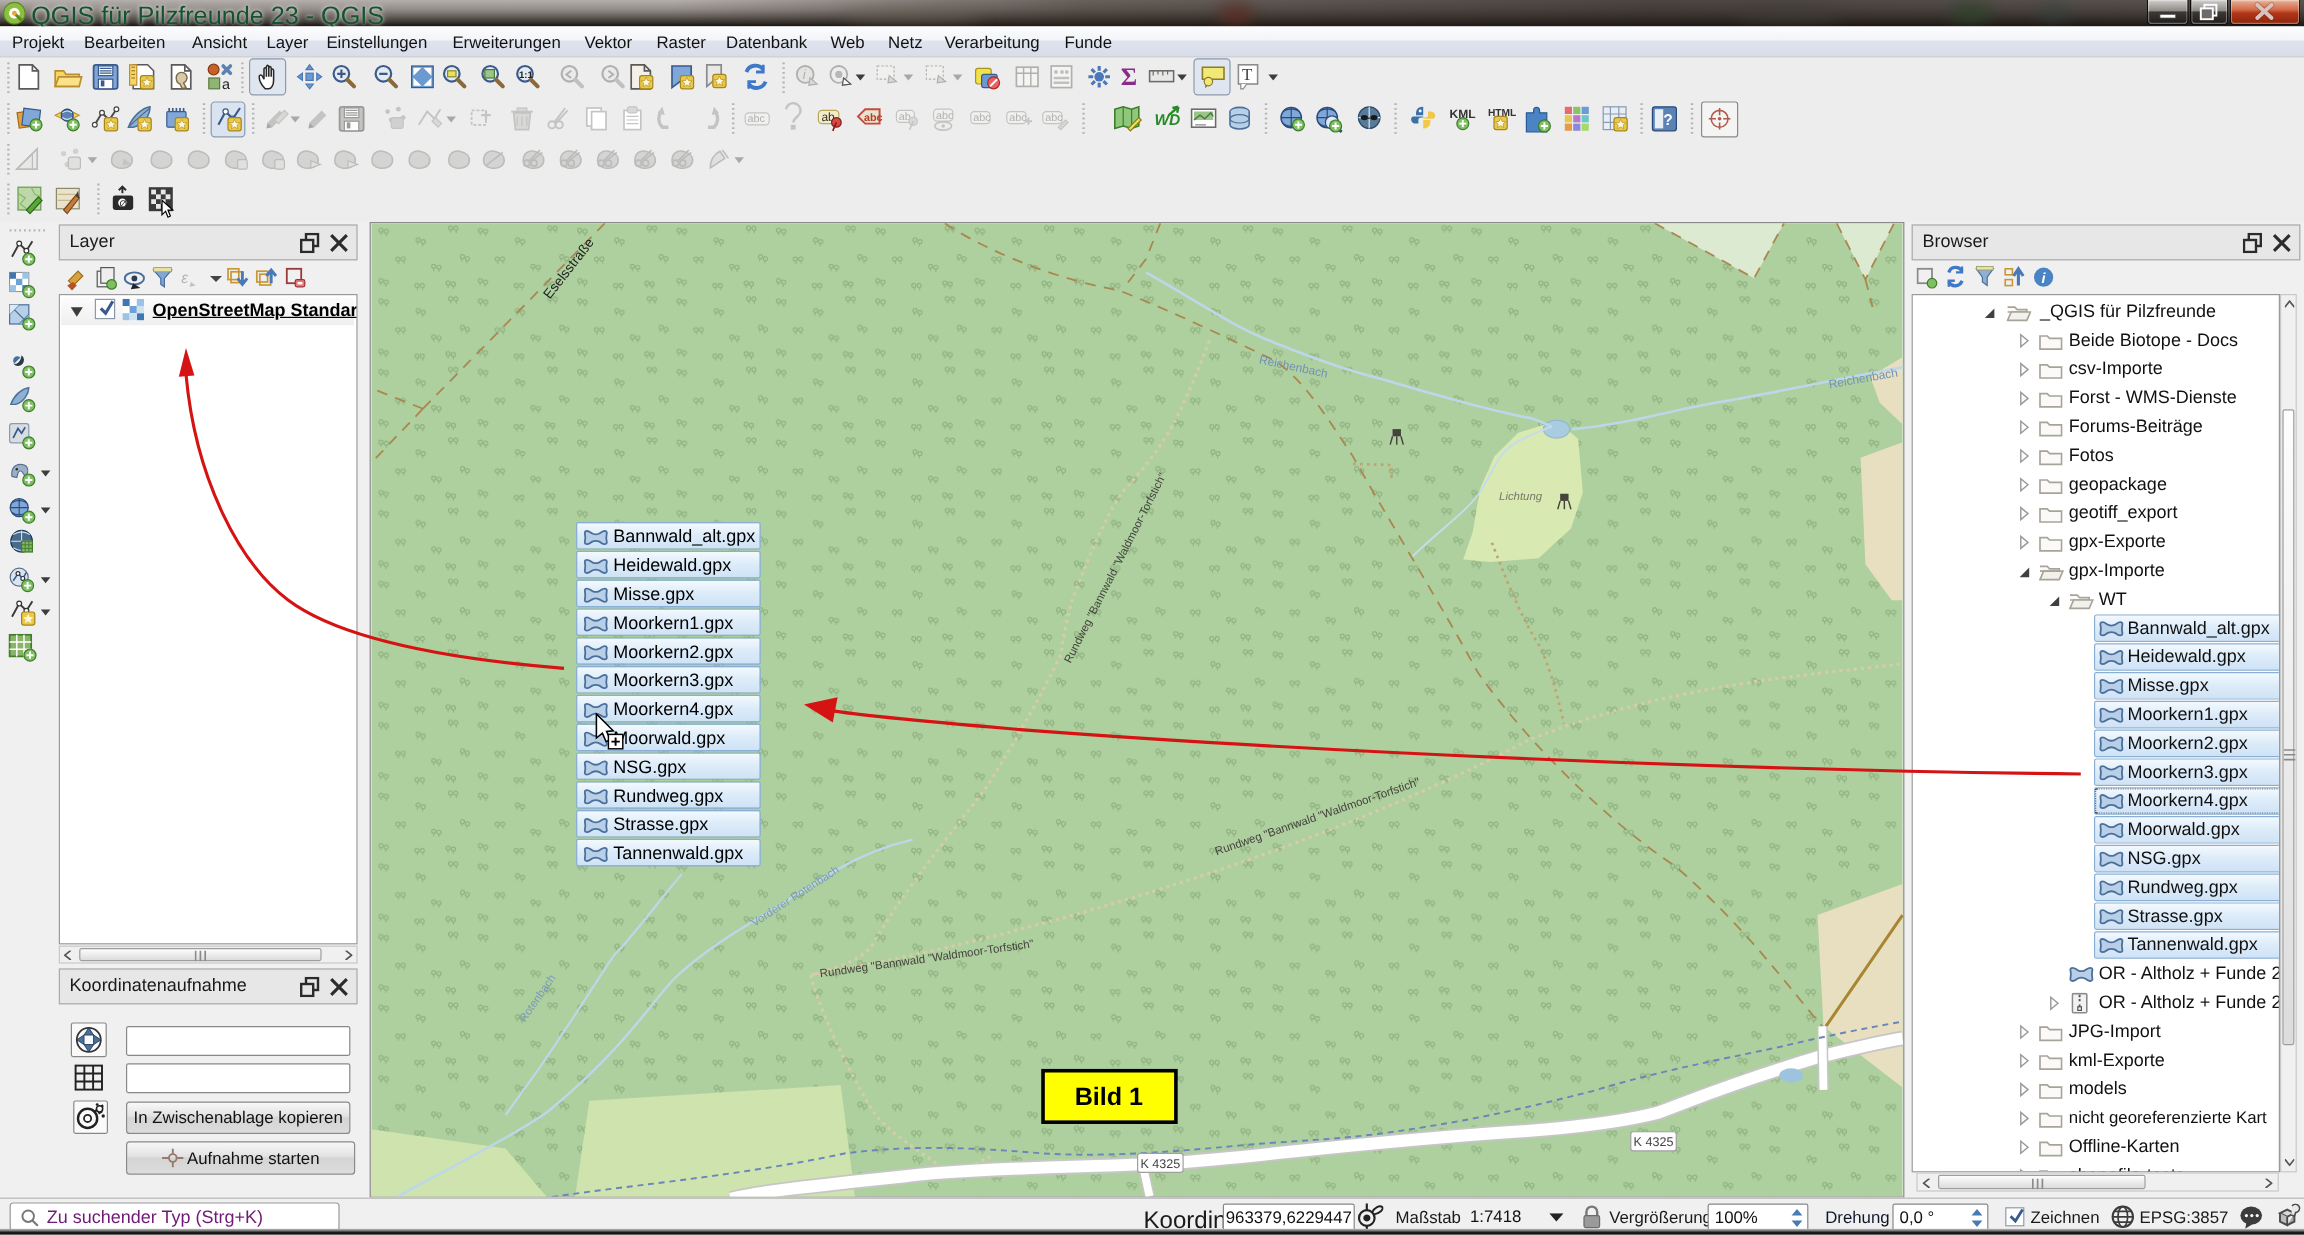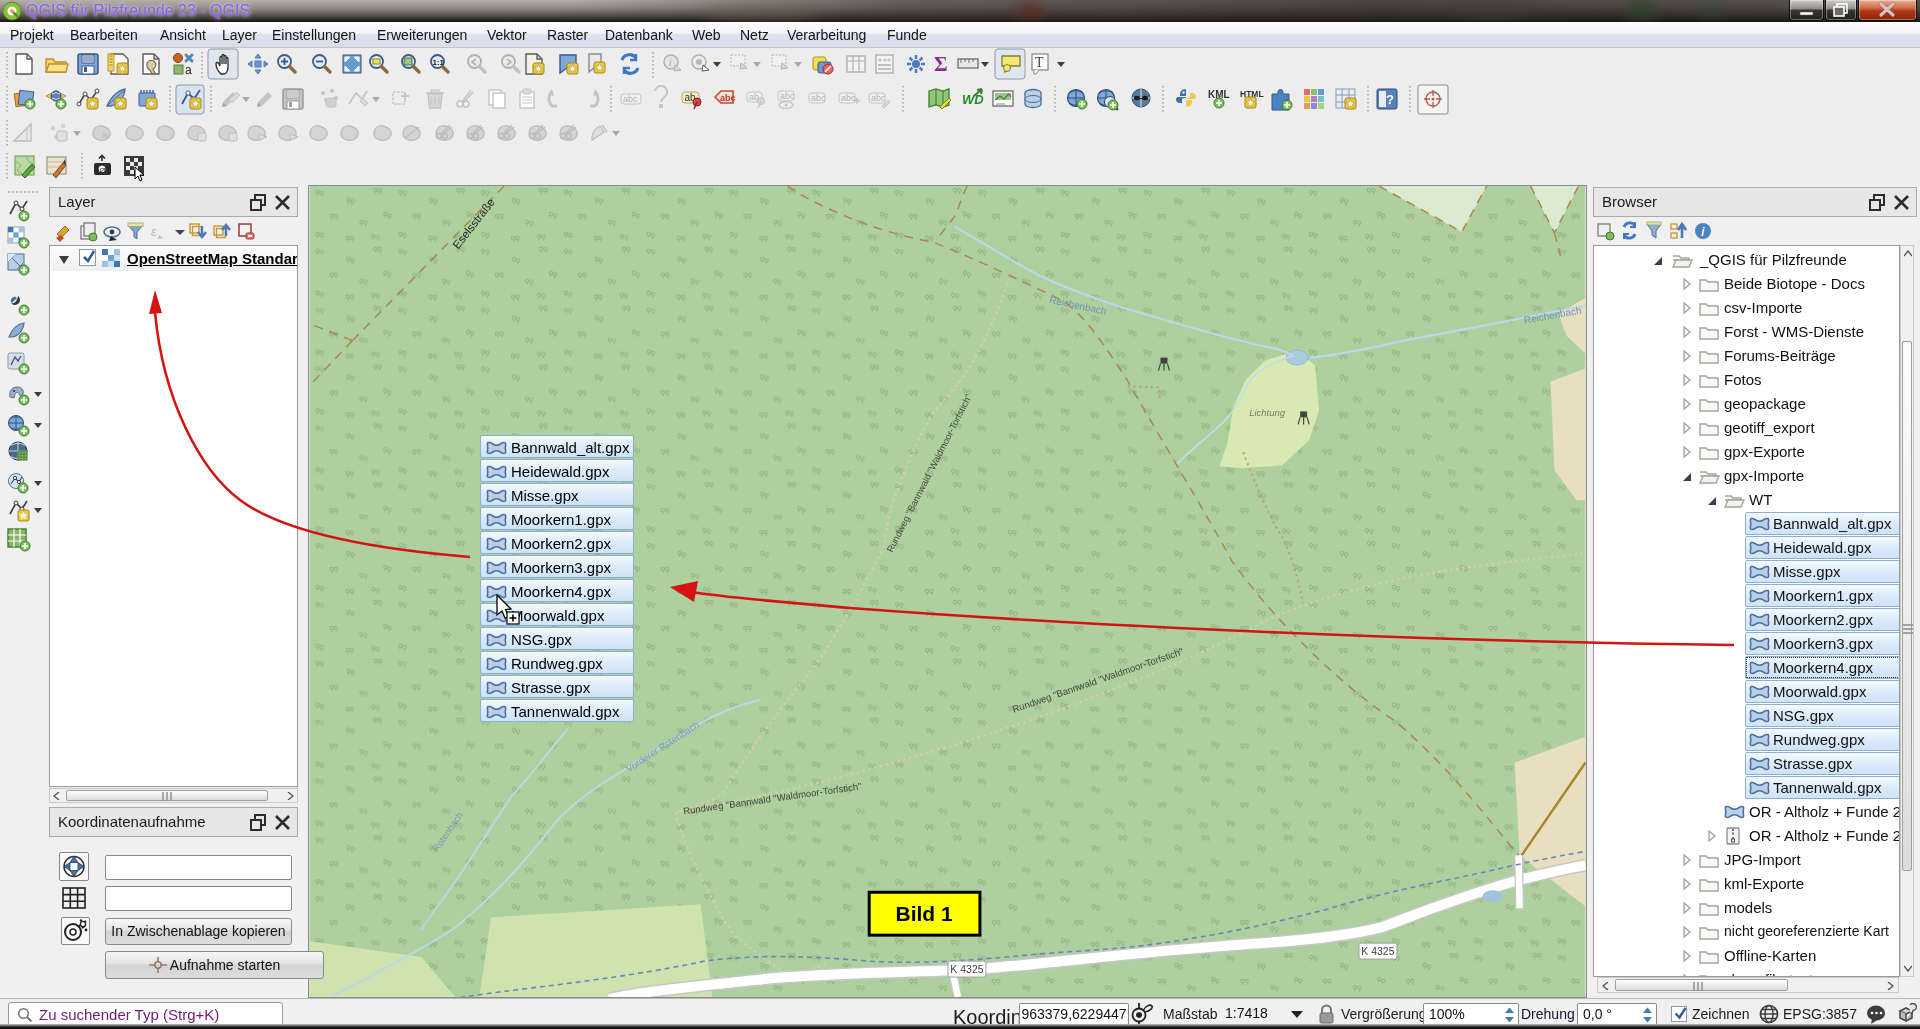--- a/index.html
+++ b/index.html
@@ -2,21 +2,21 @@
 <html><head>
 <meta charset="utf-8">
 <style>
 * { margin:0; padding:0; box-sizing:border-box; }
 html,body { width:1920px; height:1029px; overflow:hidden; }
 body { font-family:"Liberation Sans", sans-serif; position:relative; background:#ededed; }
 .abs { position:absolute; }
 
 #titlebar { left:0; top:0; width:1920px; height:22px; background:linear-gradient(#b5afab 0%, #948e8a 35%, #6a645f 60%, #3a3430 85%, #15110e 100%); overflow:hidden; }
 #titlebar .blob { position:absolute; filter:blur(6px); border-radius:50%; }
-#title-text { left:26px; top:2px; font-size:16px; color:#8b5cf6; text-shadow:0 0 3px rgba(255,255,255,.65), 0 0 6px rgba(255,255,255,.5); white-space:nowrap; }
+#title-text { left:26px; top:2px; font-size:21px; color:#14532d; text-shadow:0 0 3px rgba(255,255,255,.65), 0 0 6px rgba(255,255,255,.5); white-space:nowrap; }
 .winbtn { position:absolute; top:0; height:21px; border:1px solid #0d0d0d; border-top:none; border-radius:0 0 4px 4px; box-shadow:inset 0 0 0 1px rgba(255,255,255,.35); }
 
 #menubar { left:0; top:22px; width:1920px; height:26px; background:linear-gradient(#fdfdfe 0%, #f2f4f9 45%, #dfe3ee 50%, #d8ddea 100%); border-bottom:1px solid #c6c6c6; }
 #menubar span { position:absolute; top:5px; font-size:14px; color:#111; }
 
 #toolbars { left:0; top:48px; width:1920px; height:137px; background:#ededed; }
 
 .paneltitle { position:absolute; background:#e7e7e7; border:1px solid #aaa; color:#1a1a1a; font-size:15px; }
 .pt-label { position:absolute; left:8px; top:5px; }
 .white-area { position:absolute; background:#fff; border:1px solid #9a9a9a; }
@@ -998,21 +998,21 @@
     <svg width="27" height="26">
         <circle cx="11" cy="14" r="8" fill="none" stroke="#222" stroke-width="2"></circle>
         <circle cx="11" cy="14" r="3" fill="none" stroke="#222" stroke-width="1.5"></circle>
         <path d="M16,9 L24,3 M20,10 l3,-2" stroke="#222" stroke-width="2"></path>
         <circle cx="21" cy="6" r="2.6" fill="#fafafa" stroke="#222" stroke-width="1.3"></circle>
         <circle cx="24" cy="12" r="1.4" fill="#222"></circle>
         <circle cx="19" cy="2.5" r="1.2" fill="#222"></circle>
       </svg>
   </div>
   <div class="btn" style="left:105px;top:918px;width:187px;height:27px;padding-top:4px">In Zwischenablage kopieren</div>
-  <div class="btn" style="left:105px;top:951px;width:219px;height:28px;padding-top:5px"><svg style="vertical-align:-3px" width="18" height="16">
+  <div class="btn" style="left:105px;top:951px;width:191px;height:28px;padding-top:5px"><svg style="vertical-align:-3px" width="18" height="16">
         <g stroke="#9a7a6a" stroke-width="1.6" fill="none">
           <circle cx="9" cy="8" r="3.2"></circle>
           <path d="M9,0 V5 M9,11 V16 M0,8 H6 M12,8 H18"></path>
         </g>
       </svg> Aufnahme starten</div>
 </div>
 
 <div id="browserpanel">
   <div class="paneltitle" style="left:1593px;top:187px;width:324px;height:30px">
       <span class="pt-label">Browser</span>
@@ -1359,21 +1359,21 @@
     <span class="abs" style="left:6px;top:2px">1:7418</span>
     <svg class="abs" style="right:4px;top:8px" width="12" height="8">
         <polygon points="0,0 12,0 6,7" fill="#222"></polygon>
       </svg>
   </div>
   <svg class="abs" style="left:1318px;top:1004px" width="17" height="21">
       <path d="M4,9 V6 a4.5,4.5 0 0 1 9,0 V9" fill="none" stroke="#777" stroke-width="2"></path>
       <rect x="2" y="9" width="13" height="10" rx="1.5" fill="#9a9a9a" stroke="#6a6a6a"></rect>
     </svg>
   <span class="abs" style="left:1341px;top:1006px;font-size:14px;color:#1a1a1a">Vergrößerung</span>
-  <div class="field" style="left:1423px;top:1003px;width:96px;height:23px">
+  <div class="field" style="left:1423px;top:1003px;width:84px;height:23px">
       <span class="abs" style="left:5px;top:2px">100%</span>
     <svg class="abs" style="right:2px;top:2px" width="13" height="18">
         <polygon points="2,7 11,7 6.5,1.5" fill="#4a7ab5"></polygon>
         <polygon points="2,11 11,11 6.5,16.5" fill="#4a7ab5"></polygon>
       </svg>
   </div>
   <span class="abs" style="left:1521px;top:1006px;font-size:14px;color:#0f172a">Drehung</span>
   <div class="field" style="left:1577px;top:1003px;width:80px;height:23px">
       <span class="abs" style="left:5px;top:2px">0,0 °</span>
     <svg class="abs" style="right:2px;top:2px" width="13" height="18">

